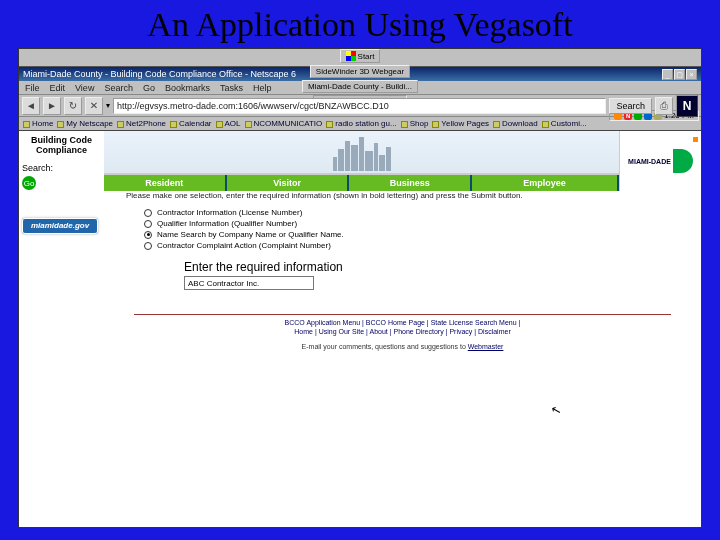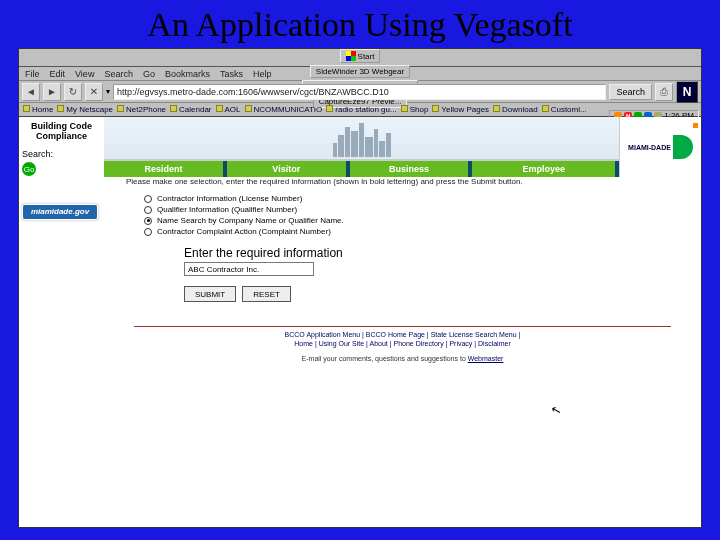--- a/index.html
+++ b/index.html
@@ -93,21 +93,21 @@
     font-size:9px; padding:0 3px; color:#222;
   }
   .search-btn {
     height:16px; border:1px outset #eee; padding:0 6px; font-size:9px; background:#dcdcdc;
   }
   .ns-logo { width:22px;height:22px;background:#003;color:#fff;font-weight:bold;display:flex;align-items:center;justify-content:center;font-size:12px;border:1px outset #999; }
   .bm-bar {
     height: 14px; background:#c0c0c0; border-bottom:1px solid #444;
     display:flex; gap:4px; padding:0 4px; align-items:center; overflow:hidden;
   }
-  .bm-item { font-size:8px; color:#003; display:flex;align-items:flex-start;gap:2px; white-space:nowrap; }
+  .bm-item { font-size:8px; color:#003; display:flex;align-items:flex-end;gap:2px; white-space:nowrap; }
   .bm-dot { width:7px;height:7px;background:#cc6; border:1px solid #880; }
 
   
   .content {
     display:flex;
     height: calc(100% - 18px - 14px - 14px - 22px - 14px);
     background:#fff;
   }
   .sidebar {
     width: 85px; border-right: 0;
@@ -137,21 +137,21 @@
   .skyline {
     flex:1; display:flex; align-items:flex-end; justify-content:center; gap:1px;
     padding-bottom:2px;
   }
   .bld { background:#9ab; }
   .tabrow {
     display:flex; height:16px; font-size:9px; font-weight:bold; color:#fff;
   }
   .tabrow .tab {
     flex:1; background:#6b2; display:flex;align-items:center;justify-content:center;
-    border-right:4px solid #0c4a6e;
+    border-right:2px solid #0c4a6e;
   }
   .tabrow .tab:nth-child(4){flex:1.2;}
   .brand {
     width:82px; background:#fff;border-left:1px solid #ccc;
     display:flex;align-items:center;justify-content:center;
     font-size:7px;font-weight:bold;color:#003;
     position:relative;
   }
   .brand .d { width:20px;height:24px;background:#0a4;border-radius:0 14px 14px 0;margin-left:2px;}
   .brand .d::before{content:"";position:absolute;right:3px;top:6px;width:5px;height:5px;background:#f80;}
@@ -195,20 +195,28 @@
     <div class="tray">
       <span class="tray-icon" style="background:#f80"></span>
       <span class="tray-icon" style="background:#e22;font-weight:bold;color:#fff;font-size:6px;text-align:center;line-height:8px">N</span>
       <span class="tray-icon" style="background:#0a0"></span>
       <span class="tray-icon" style="background:#06c"></span>
       <span class="tray-icon" style="background:#aa6"></span>
       <span>1:26 PM</span>
     </div>
   </div>
 
+  <div class="titlebar">
+    <span>Miami-Dade County - Building Code Compliance Office - Netscape 6</span>
+    <div class="wbuttons">
+      <div class="wbtn">_</div>
+      <div class="wbtn">▢</div>
+      <div class="wbtn">×</div>
+    </div>
+  </div>
 
   <div class="menubar">
     <span>File</span>
     <span>Edit</span>
     <span>View</span>
     <span>Search</span>
     <span>Go</span>
     <span>Bookmarks</span>
     <span>Tasks</span>
     <span>Help</span>
@@ -331,24 +339,20 @@
             <span class="rad"></span>
             <span>Contractor Complaint Action (Complaint Number)</span>
           </div>
       </div>
 
       <div class="input-block">
         <div class="lbl">Enter the required information</div>
         <input class="text-input" value="ABC Contractor Inc." style="">
       </div>
 
-      <div class="btn-row">
-        <button class="form-btn">SUBMIT</button>
-        <button class="form-btn">RESET</button>
-      </div>
 
       <div class="footer-links">BCCO Application Menu | BCCO Home Page | State License Search Menu |</div>
       <div class="footer-links2">Home | Using Our Site | About | Phone Directory | Privacy | Disclaimer</div>
       <div class="email-line">
         <span>E-mail your comments, questions and suggestions to </span><a href="#">Webmaster</a>
       </div>
 
       <div class="ptr">↖</div>
     </div>
   </div>

